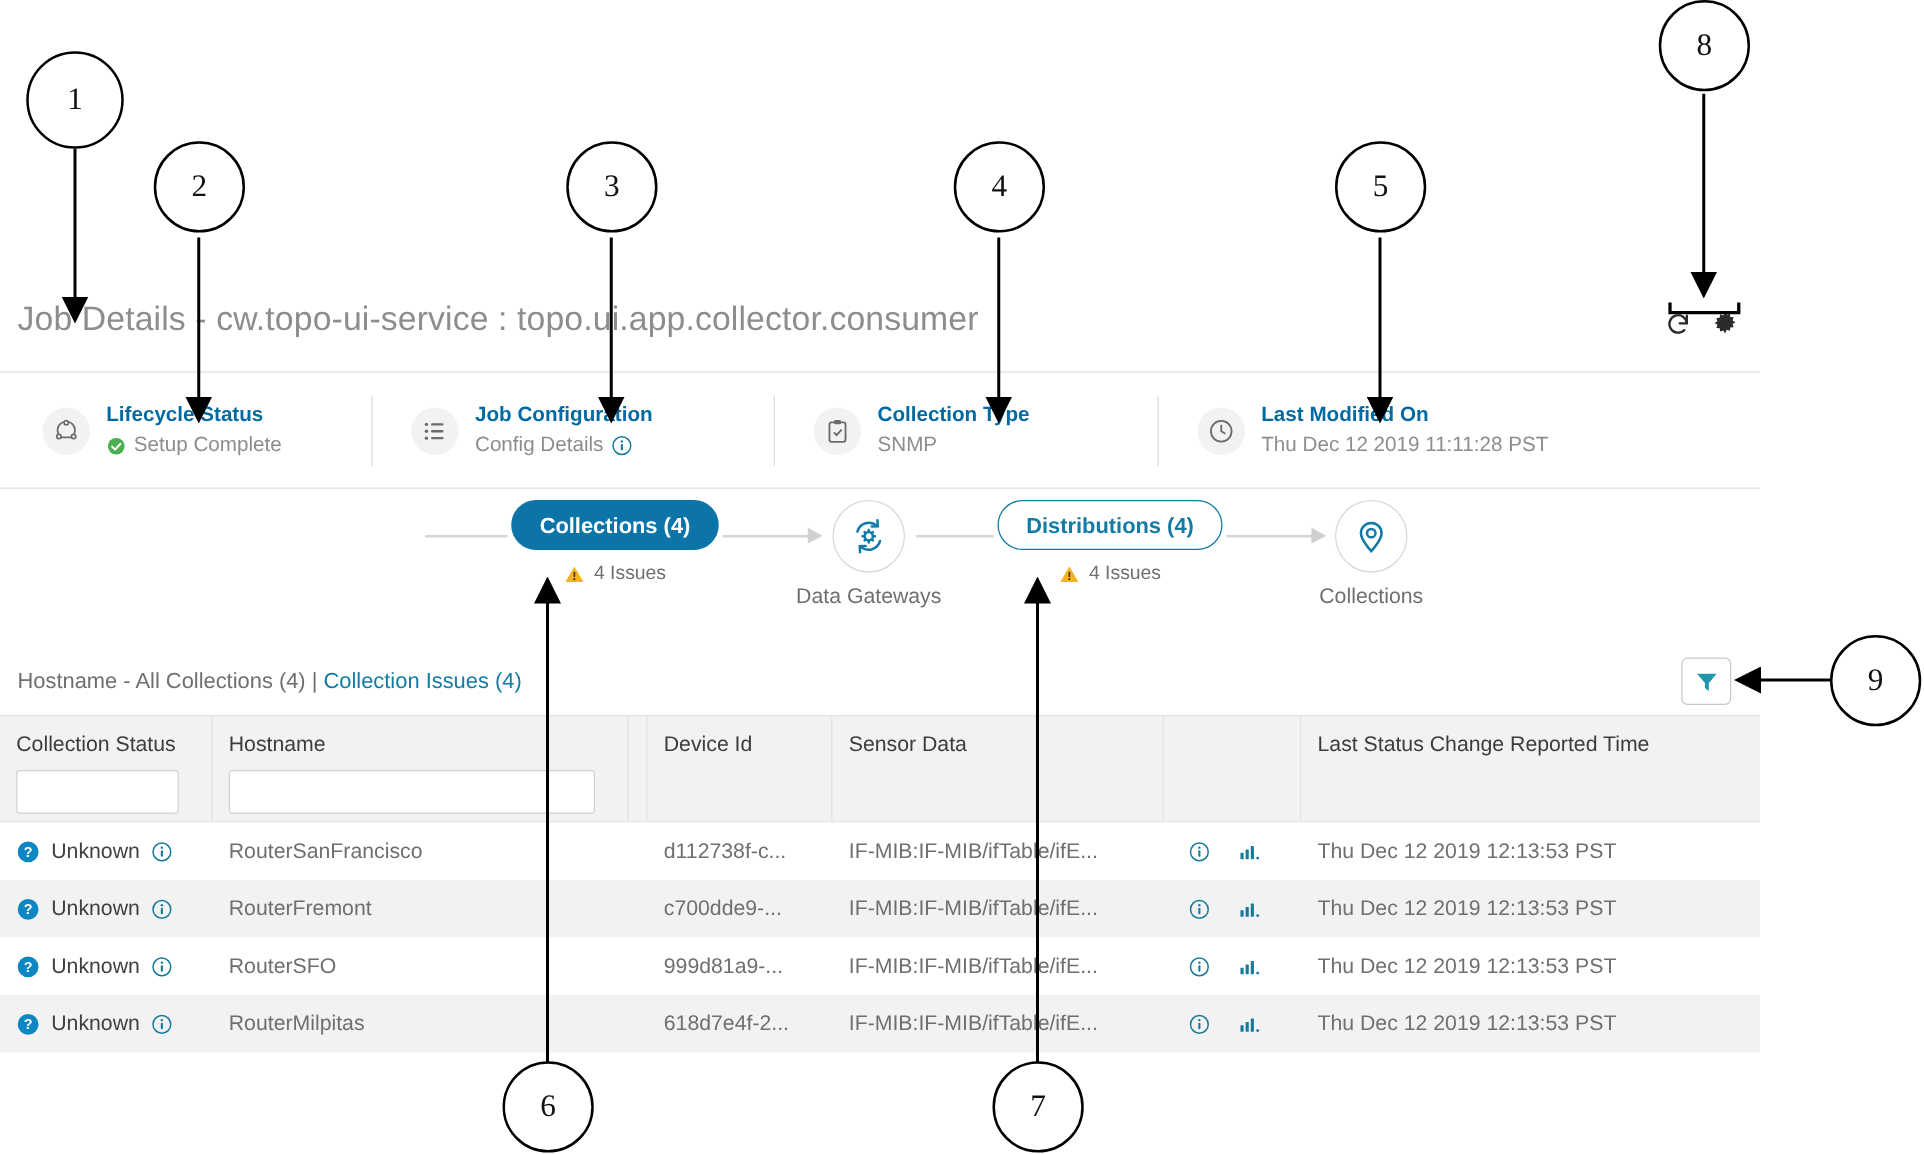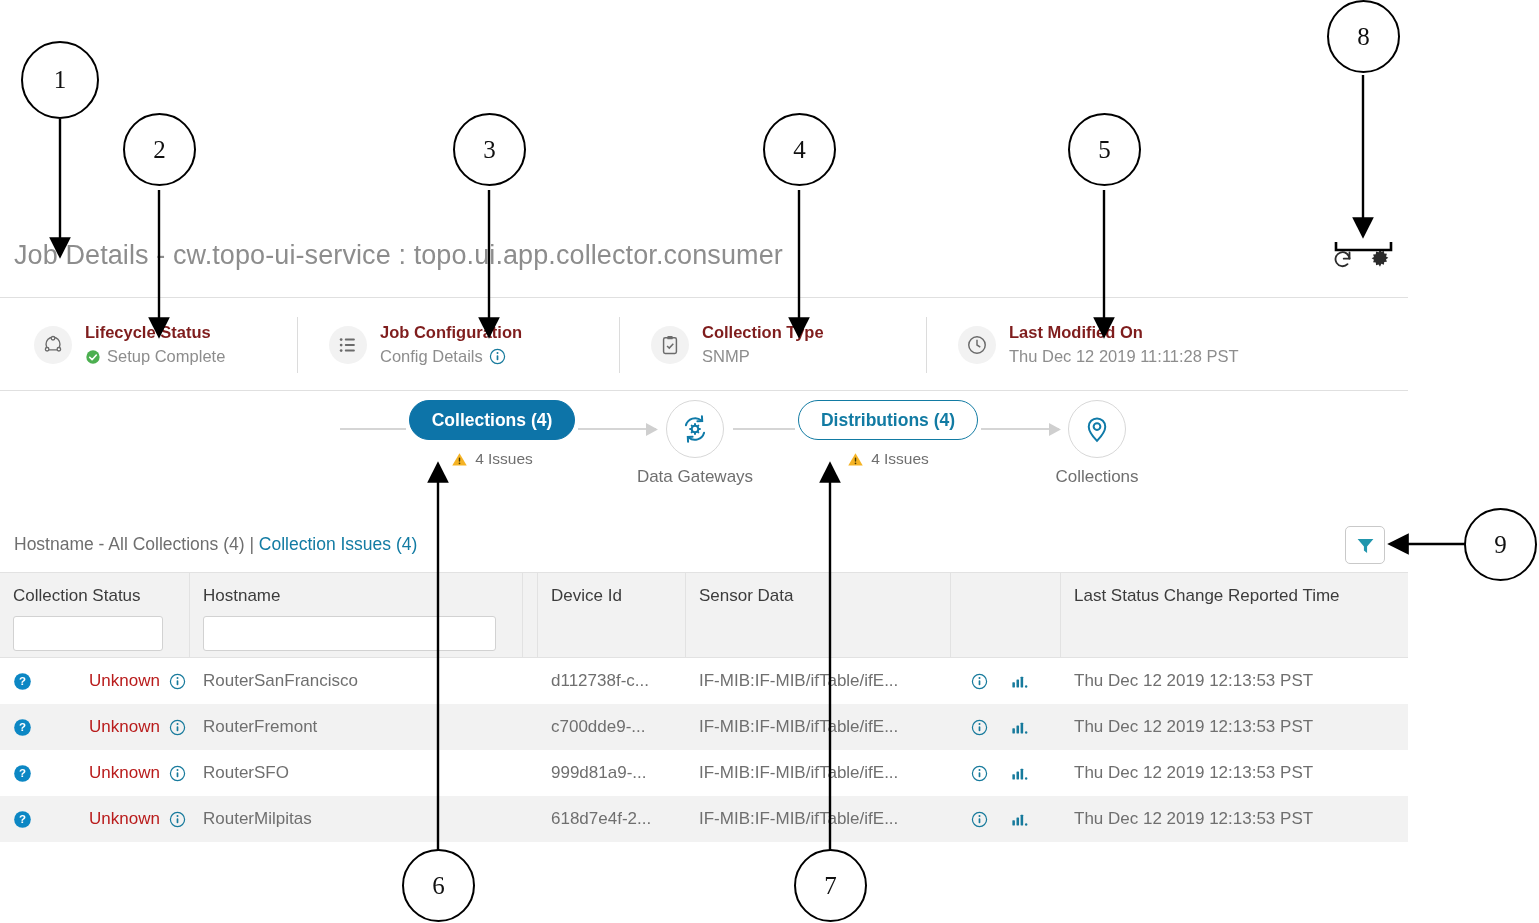--- a/index.html
+++ b/index.html
@@ -54,21 +54,21 @@
   .sum-cell.c3 { width:auto;justify-content:space-between; }
   .sum-cell + .sum-cell::before {
     content:""; position:absolute; left:0; top:2px; width:1px; height:56px;
     background:#dcdcdc;
   }
   .sum-ico {
     width:38px; height:38px; border-radius:50%; background:#f2f2f2;
     display:flex; align-items:center; justify-content:center; flex:0 0 38px;
   }
   .sum-txt { display:flex; flex-direction:column; gap:5px; }
-  .sum-label { font-size:16.5px; font-weight:bold; color:#7f1d1d; white-space:nowrap; }
+  .sum-label { font-size:16.5px; font-weight:bold; color:#0369a1; white-space:nowrap; }
   .sum-value {
     font-size:16.5px; color:#8d8d8d; white-space:nowrap;
     display:flex; align-items:center; gap:6px;
   }
 
   
   .pipeline {
     position:absolute; left:0; top:392px; width:1408px; height:130px;
   }
   .node {
@@ -124,30 +124,30 @@
     display:block; margin-top:10px; height:35px; width:calc(100% - 26px);
     border:1px solid #d2d2d2; border-radius:3px; background:#fff;
     font-family:"Liberation Sans", sans-serif; font-size:15px; padding:0 7px; color:#444;
   }
   .trow { display:flex; align-items:center; height:46px; font-size:17px; color:#6f6f6f; }
   .trow.odd  { background:#ffffff; }
   .trow.even { background:#f2f2f2; }
   .td { padding-left:13px; white-space:nowrap; overflow:hidden; text-overflow:ellipsis;
         display:flex; align-items:center; }
 
-  .c-status { width:190px; }
+  .c-status { width:170px; }
   .c-host   { width:333px; }
   .c-spacer1{ width:15px; }
   .c-devid  { width:148px; }
   .c-sensor { width:265px; }
   .c-icons  { width:110px; }
   .c-time   { width:326px; }
 
   .status-cell { display:flex; align-items:center; gap:9px; }
-  .status-txt { font-size:17px; color:#b91c1c;margin-left:48px; }
+  .status-txt { font-size:17px; color:#404040; }
 
   
   .ann { position:absolute; z-index:40; }
   .ann-circle {
     position:absolute; border-radius:50%; background:#fff; border:2.2px solid #000;
     display:flex; align-items:center; justify-content:center;
     font-size:25px; color:#111; font-family:"Liberation Serif", serif;
   }
   svg.ann-svg { position:absolute; left:0; top:0; overflow:visible; pointer-events:none; }
 </style>

